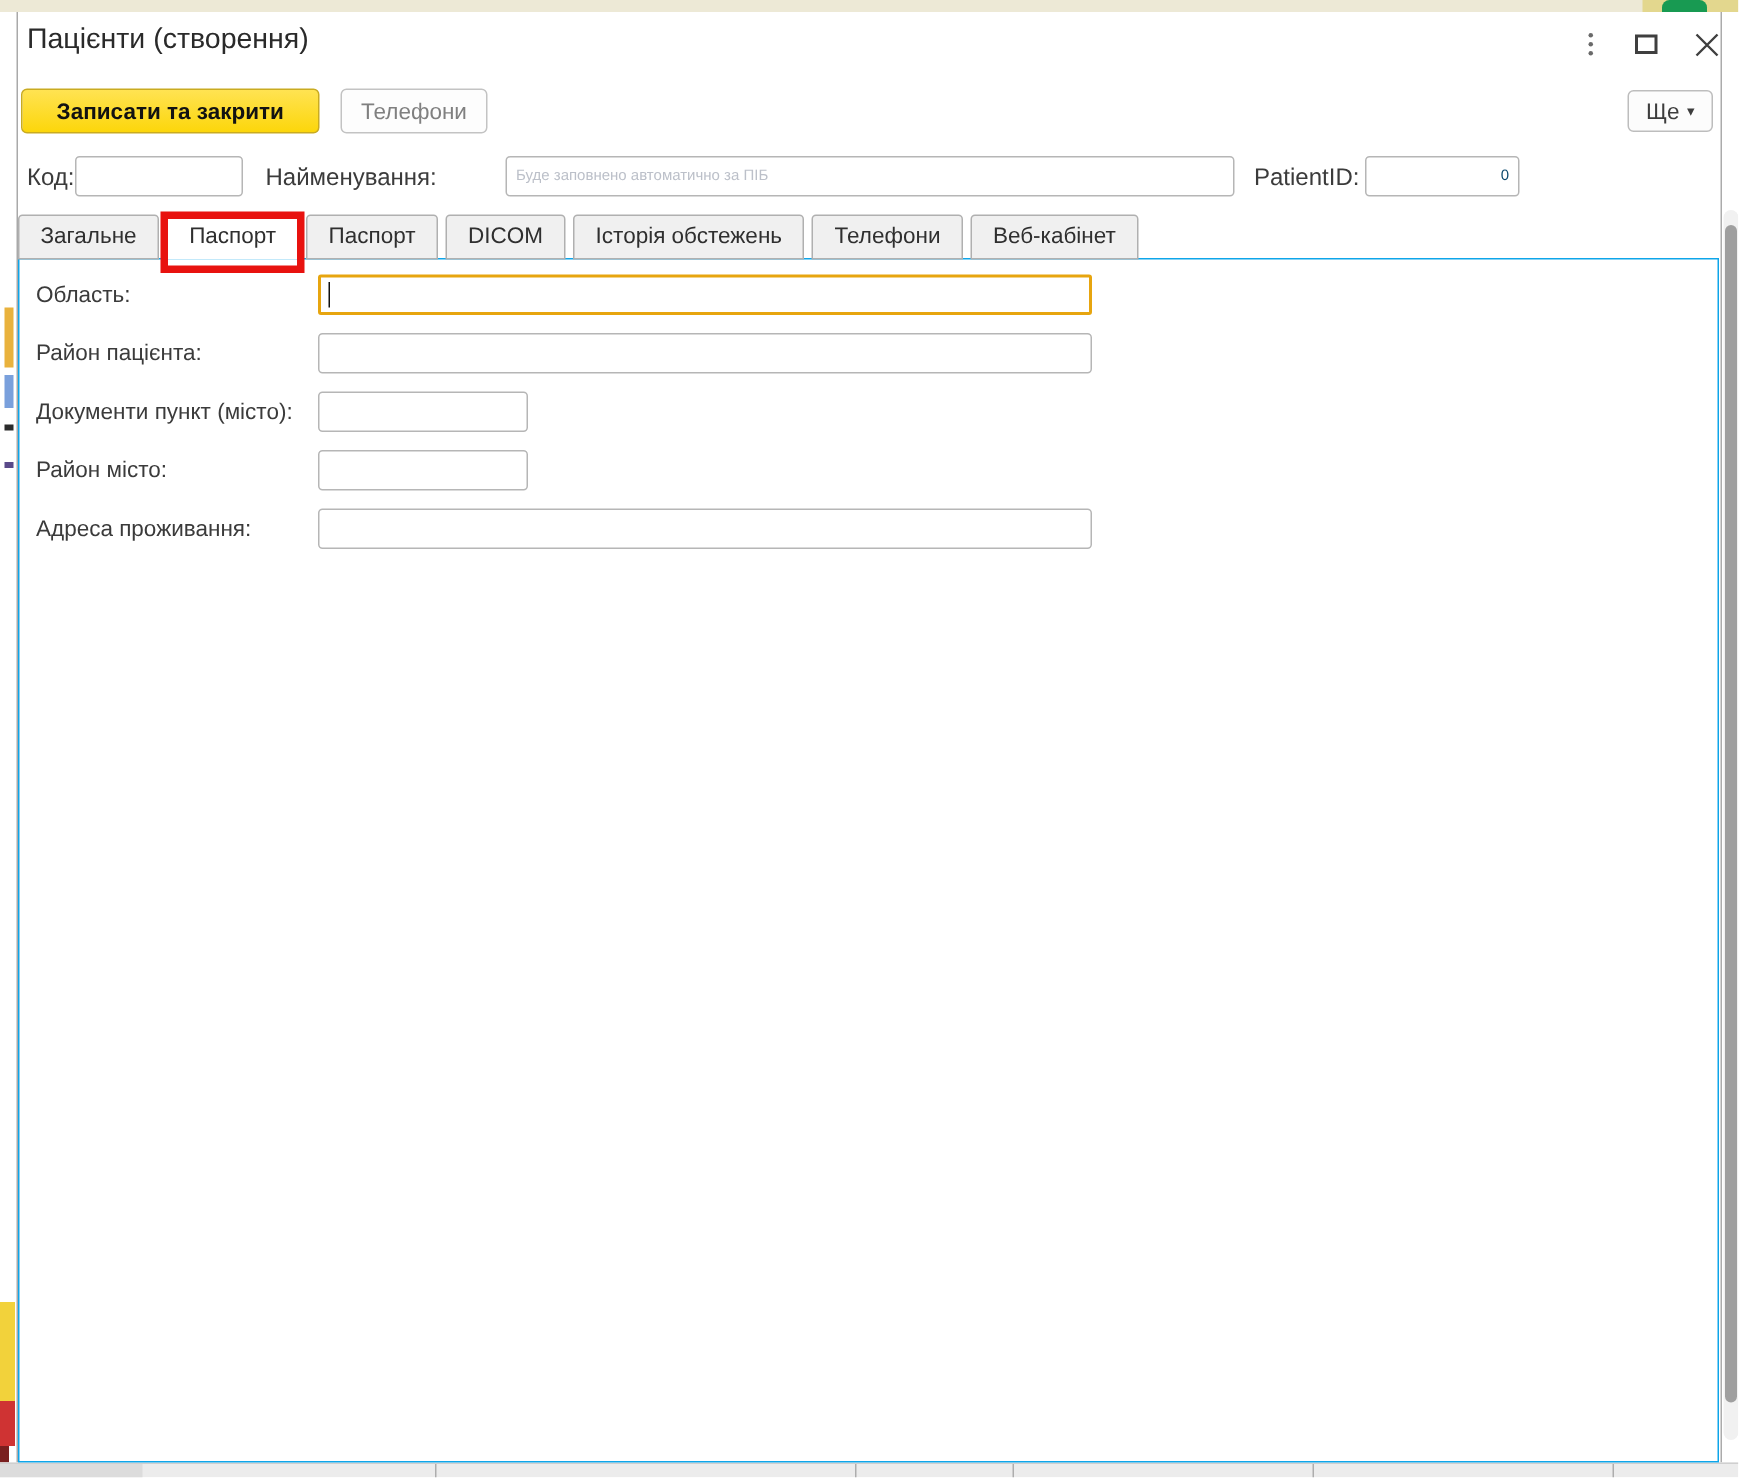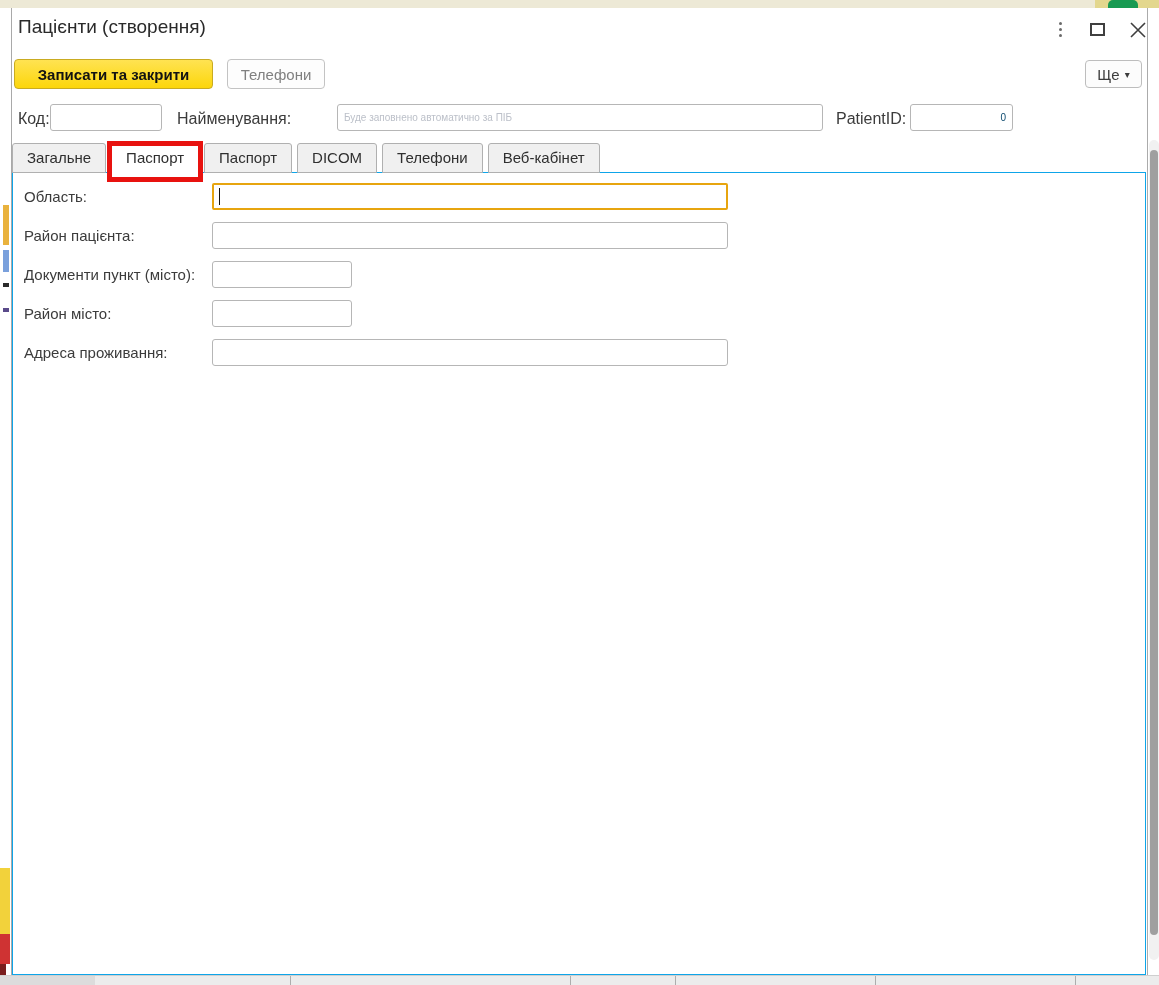--- a/index.html
+++ b/index.html
@@ -125,20 +125,21 @@
   <input class="txt inp-pid" value="0" style="">
 
   <div class="tabbar">
     <div class="tab">Загальне</div>
     <div class="tab active">
       <span>Паспорт</span>
       <div class="tab-annotation"></div>
     </div>
     <div class="tab">Паспорт</div>
     <div class="tab">DICOM</div>
+    <div class="tab">Історія обстежень</div>
     <div class="tab">Телефони</div>
     <div class="tab">Веб-кабінет</div>
   </div>
 
   <div class="panel">
     <div class="frow" style="top:10px;">
       <span class="flabel">Область:</span>
       <input class="txt wide focused" style="">
       <span class="caret"></span>
     </div>

